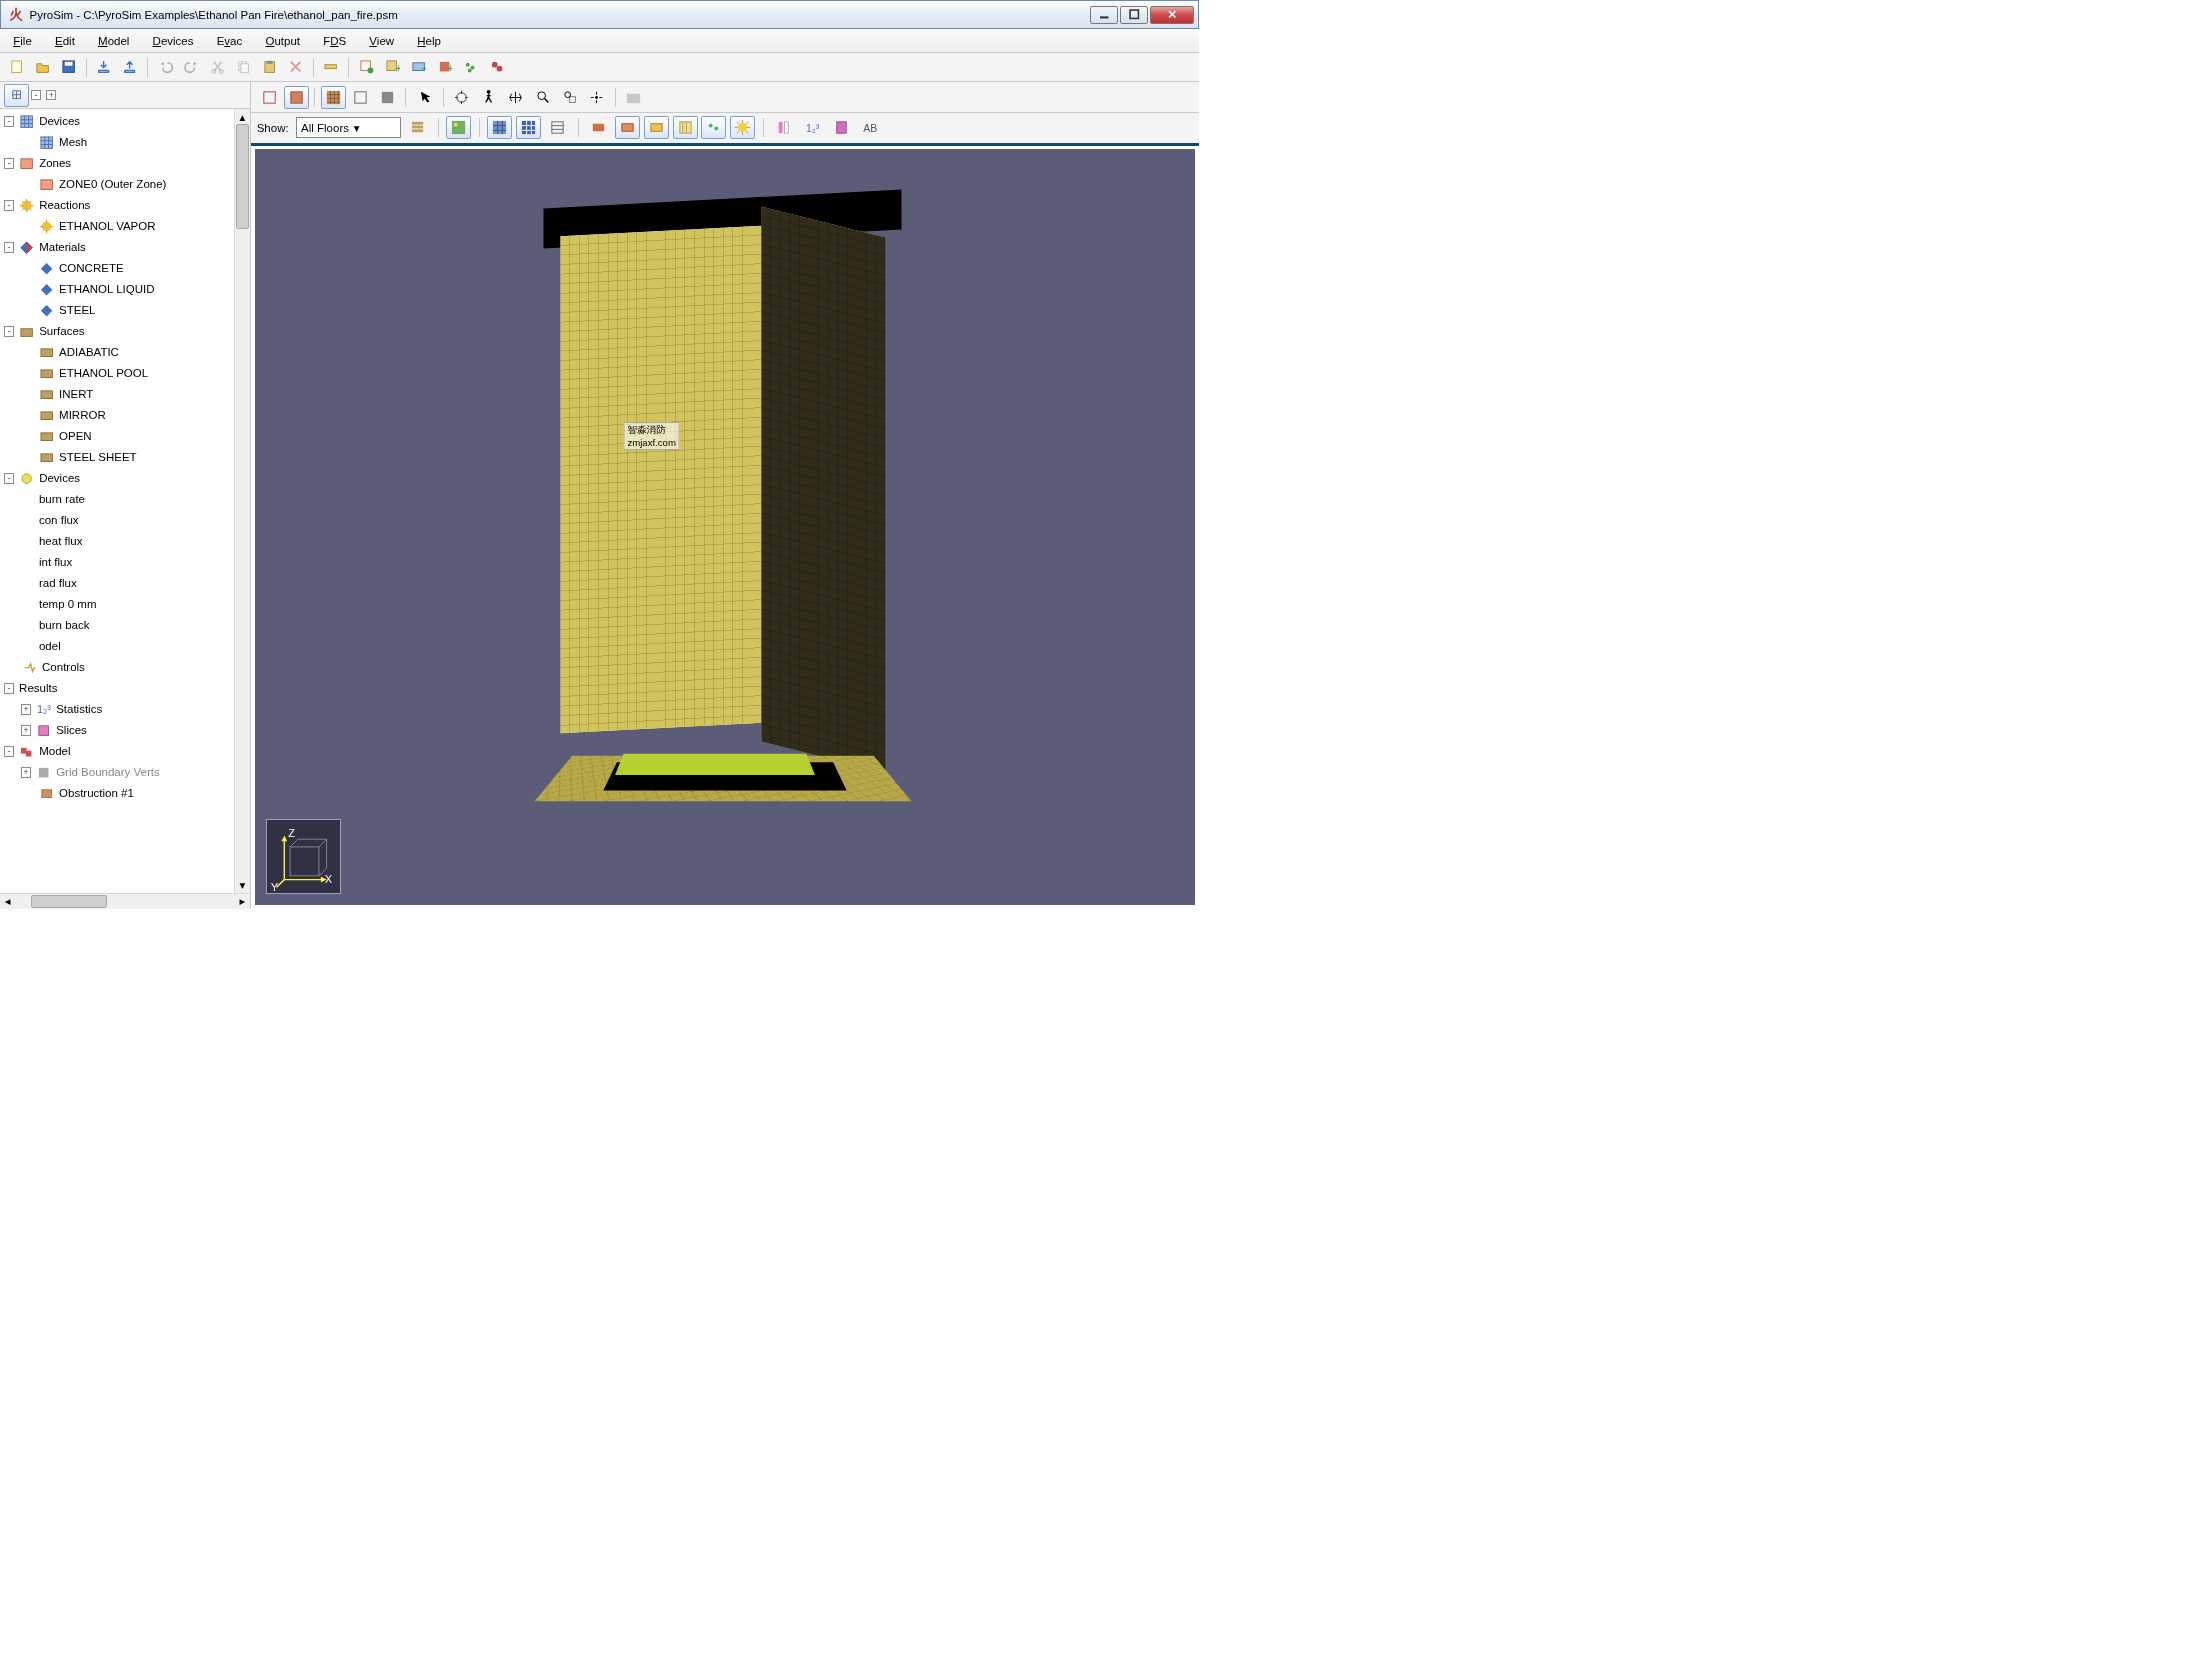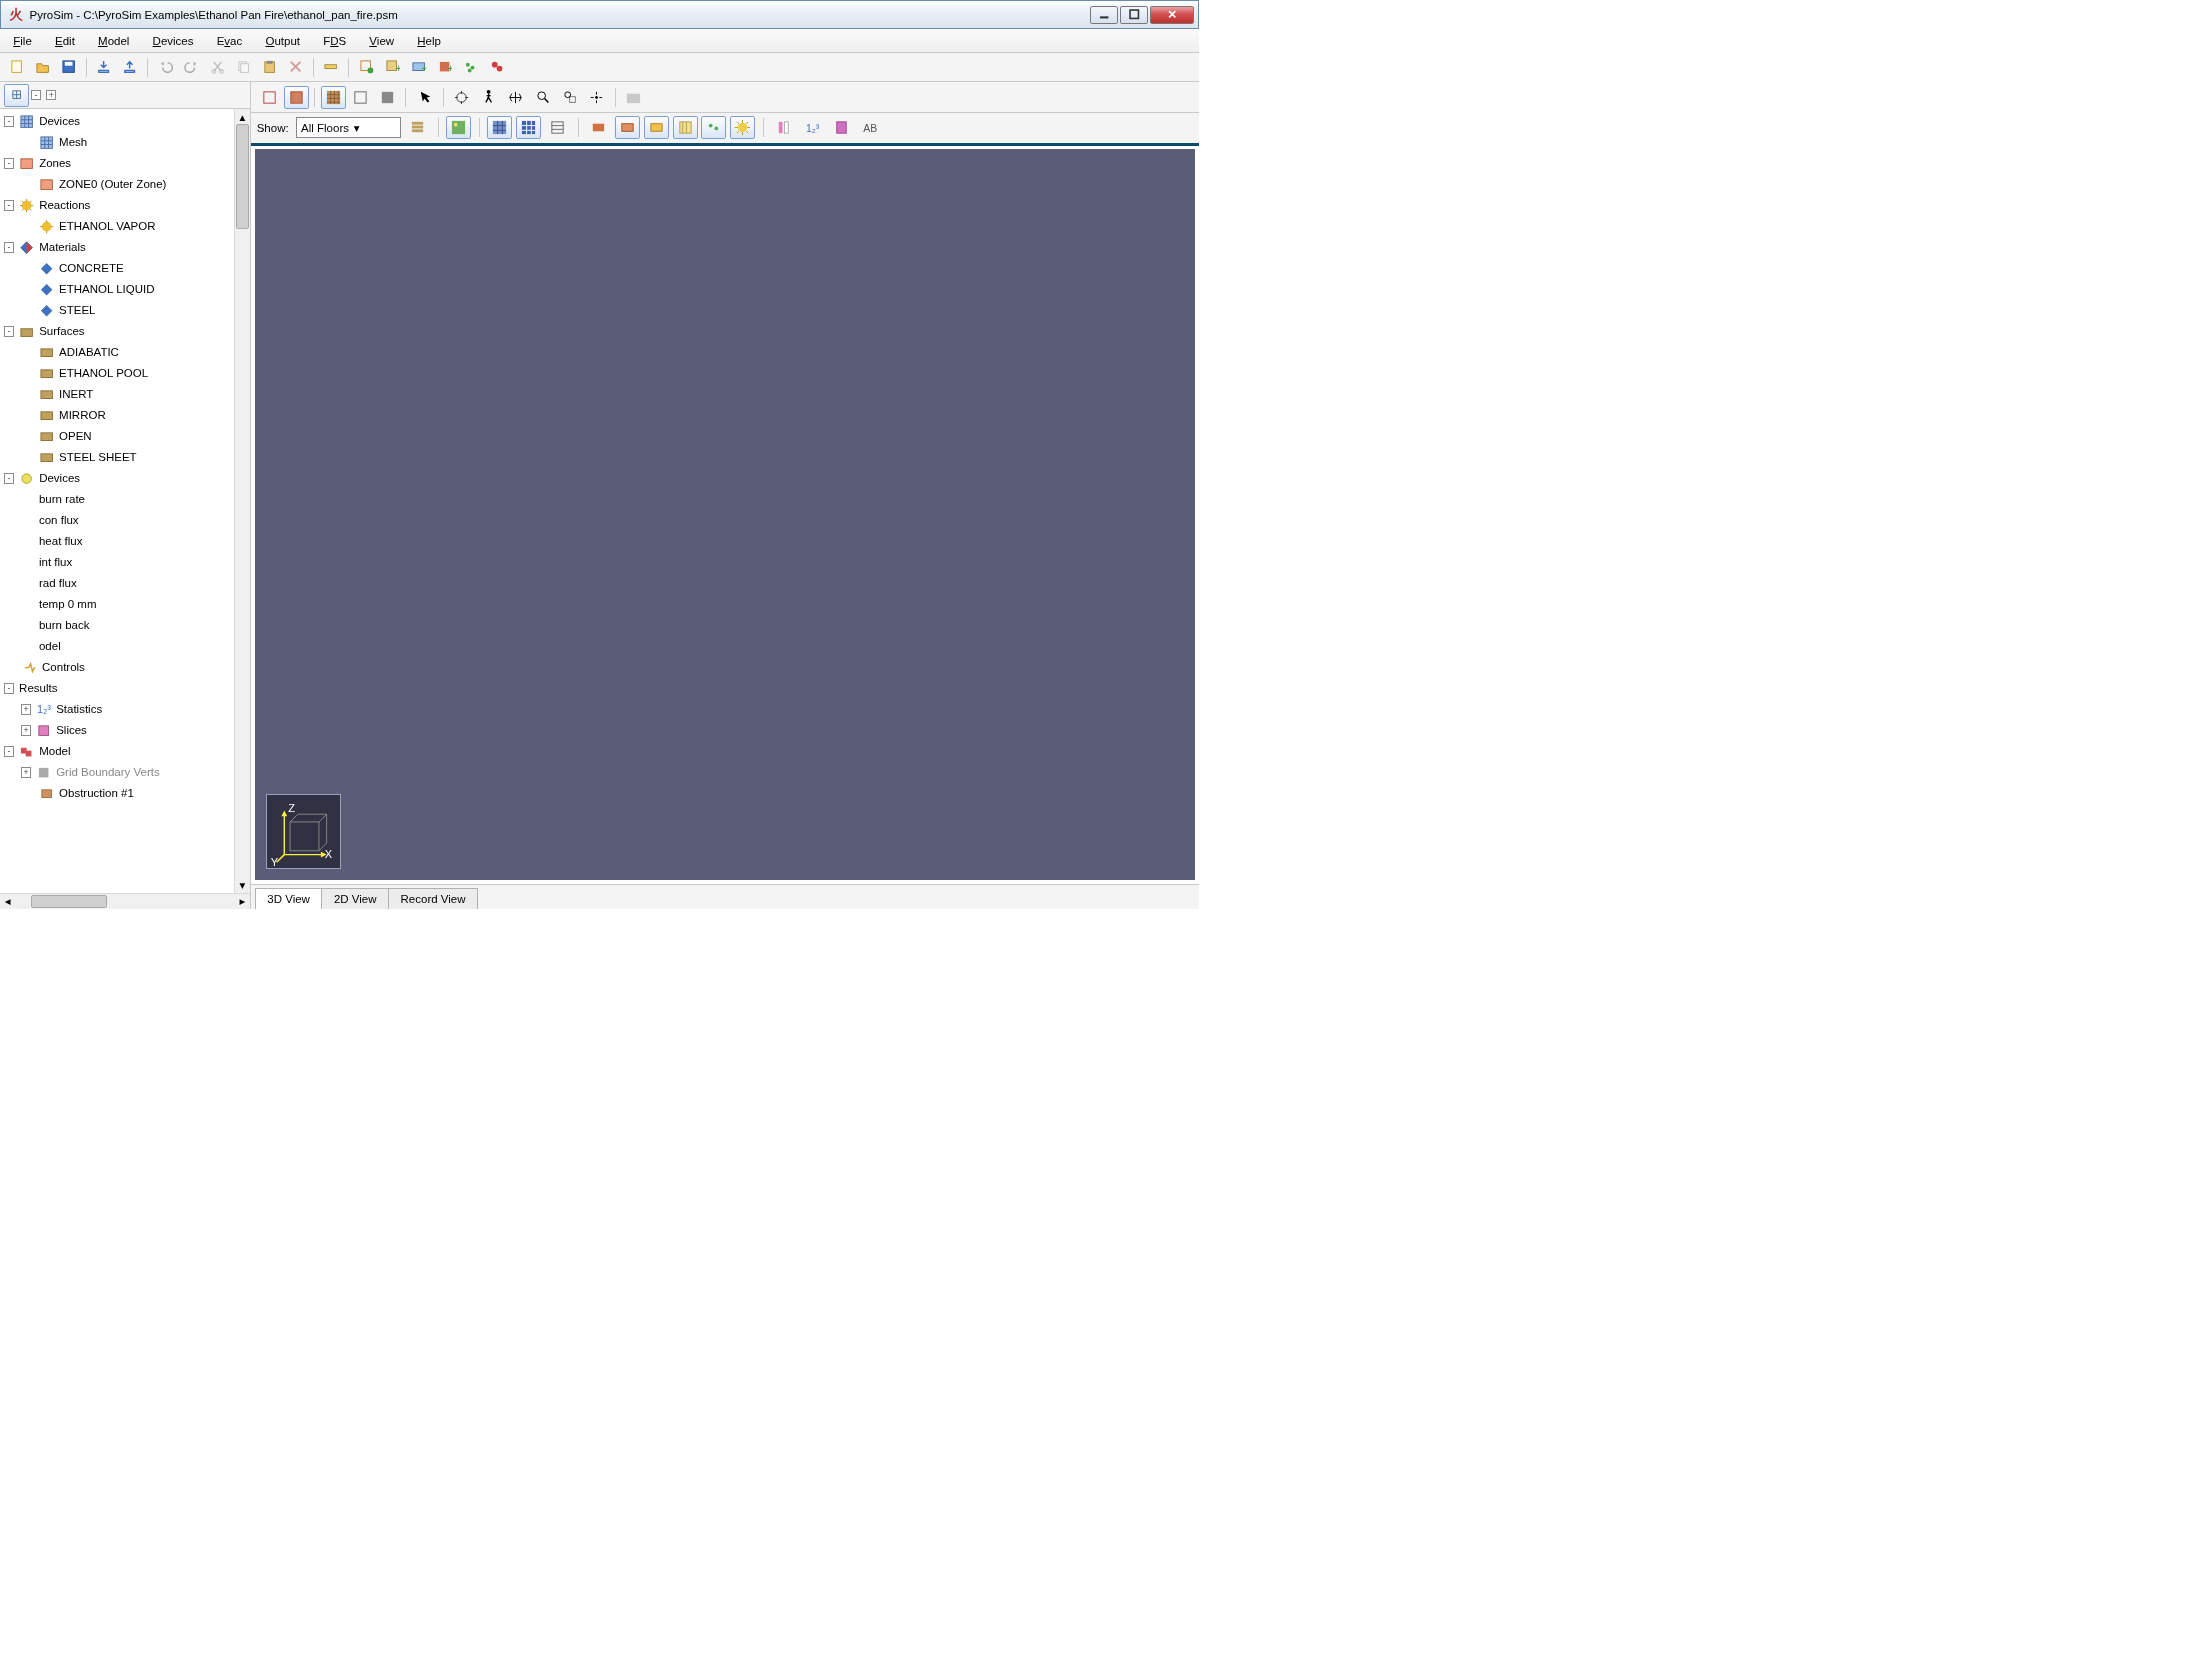--- a/index.html
+++ b/index.html
@@ -688,38 +688,43 @@
             <rect x="4" y="3" width="10" height="12" fill="#d070c0" stroke="#a04090"></rect>
           </svg>
         </div>
       <div class="tbtn">
           <span style="font-size:10.5px;color:#555">AB</span>
         </div>
     </div>
 
     <div class="viewport-wrap">
       <div class="viewport">
+        <div class="scene">
+          <div class="ceilblack"></div>
+          <div class="backwall"></div>
+          <div class="rightwall"></div>
+          <div class="floorgrid"></div>
+          <div class="panblack"></div>
+          <div class="pangreen"></div>
+          <div class="watermark" style="white-space:pre-line">智淼消防
+zmjaxf.com</div>
+        </div>
         <div class="axis-widget">
           <svg width="75" height="75" viewBox="0 0 78 78" style="font-size:12px">
             <rect x="24" y="28" width="30" height="30" fill="none" stroke="#888"></rect>
             <path d="M24 28 l8 -8 h30 v30 l-8 8" fill="none" stroke="#888"></path>
             <path d="M54 28 l8 -8" stroke="#888"></path>
             <line x1="18" y1="62" x2="18" y2="20" stroke="#ffef40" stroke-width="1.5"></line>
               <polygon points="18,16 15,22 21,22" fill="#ffef40"></polygon>
             <line x1="18" y1="62" x2="58" y2="62" stroke="#ffef40" stroke-width="1.5"></line>
               <polygon points="62,62 56,59 56,65" fill="#ffef40"></polygon>
             <line x1="18" y1="62" x2="10" y2="70" stroke="#ffef40" stroke-width="1.5"></line>
             <text x="22" y="18" fill="#fff" font-size="11">Z</text>
             <text x="60" y="66" fill="#fff" font-size="11">X</text>
             <text x="4" y="74" fill="#fff" font-size="11">Y</text>
           </svg>
         </div>
       </div>
     </div>
 
-    <div class="tabstrip">
-      <div class="tab active">3D View</div>
-      <div class="tab">2D View</div>
-      <div class="tab">Record View</div>
-    </div>
   </div>
 </div>
 
 
 </body></html>

